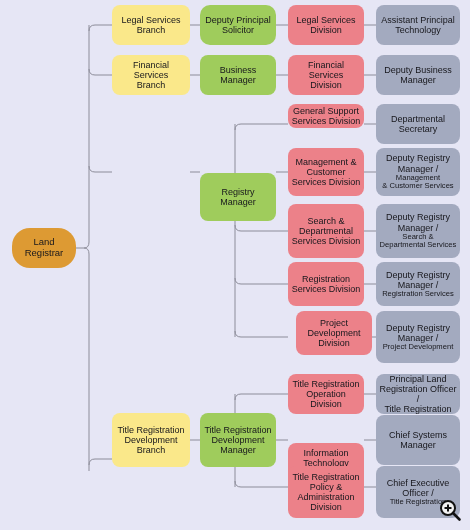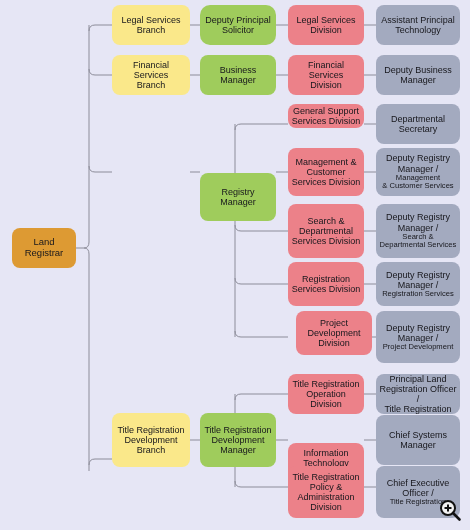--- a/index.html
+++ b/index.html
@@ -41,20 +41,21 @@
     overflow: hidden;
   }
   .node .lbl {
     display: block;
     width: 100%;
     white-space: pre-line;
   }
   .lvl-root {
     background: #dd9a33;
     font-size: 9.5px;
+    border-radius: 18px;
   }
   .lvl-branch {
     background: #fae88a;
     font-size: 9px;
   }
   .lvl-manager {
     background: #9fcc5c;
     font-size: 9px;
   }
   .lvl-division {

